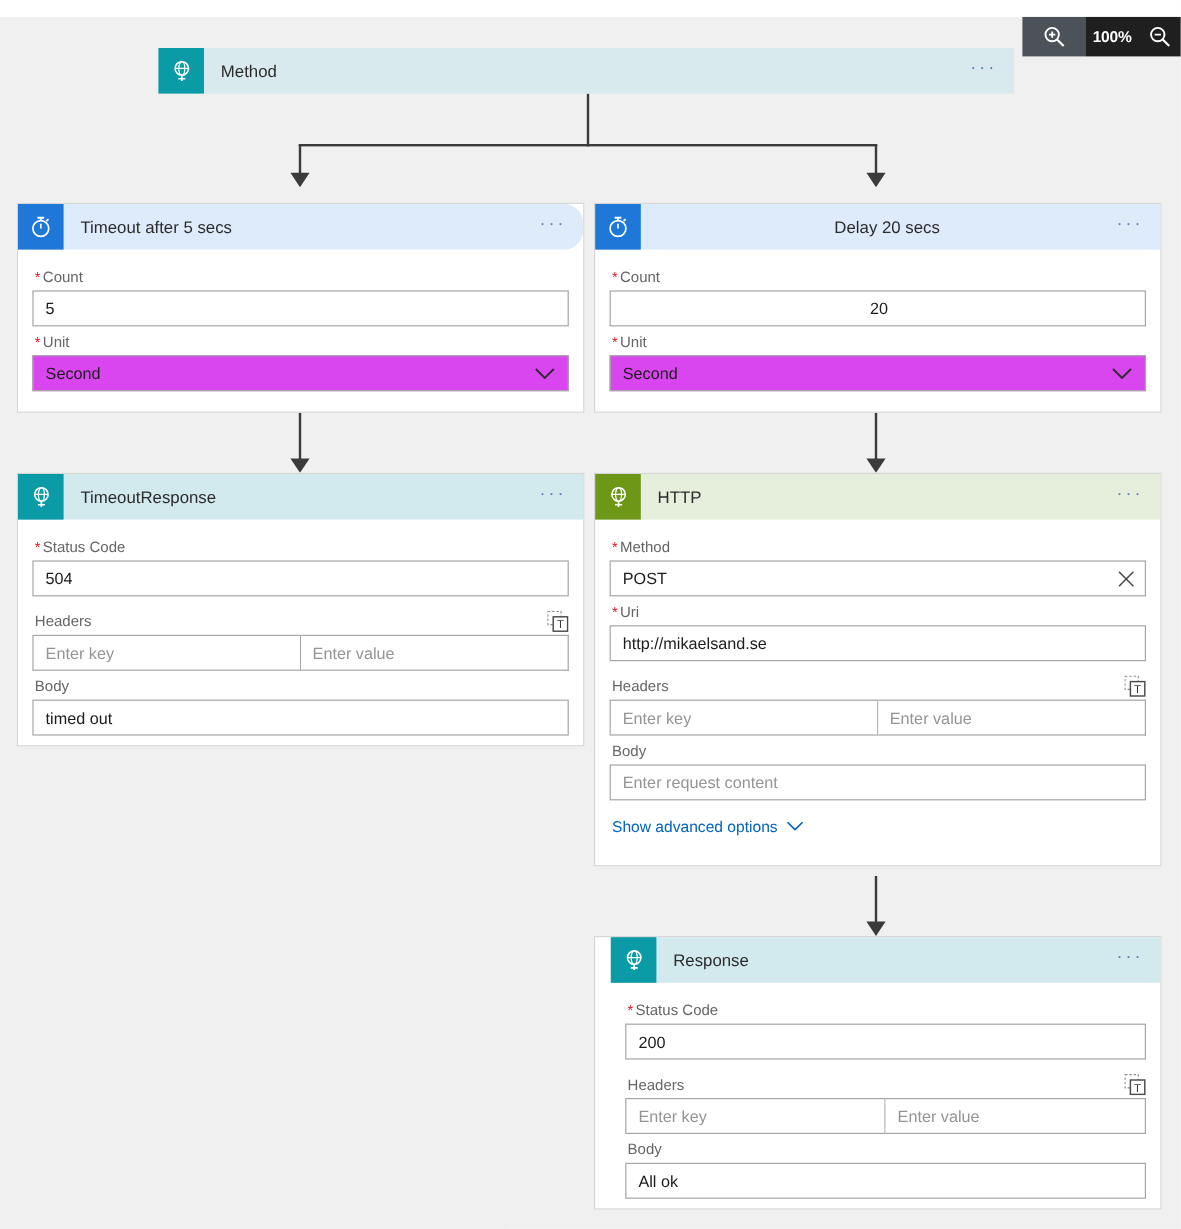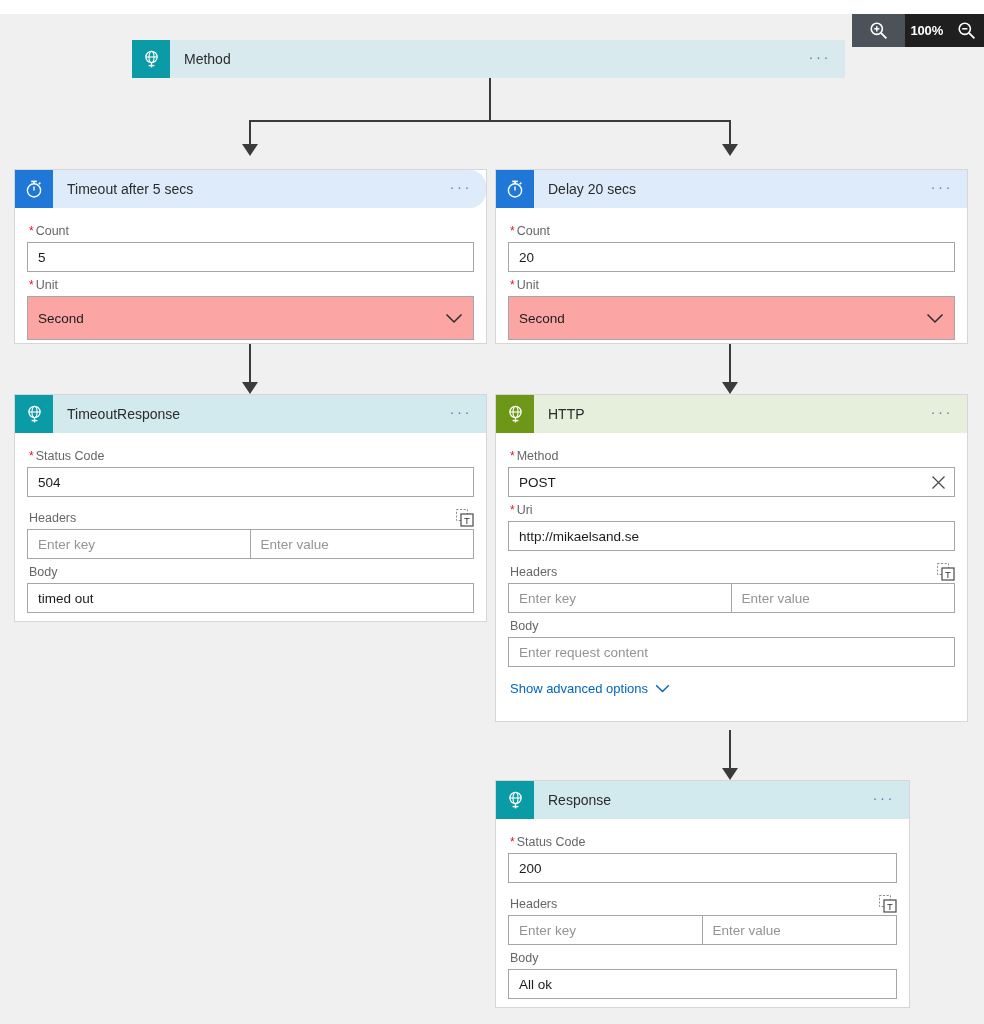--- a/index.html
+++ b/index.html
@@ -133,23 +133,23 @@
     display: flex;
     align-items: center;
     padding: 0 8px 0 10px;
     font-size: 13.5px;
     color: #1b1b1b;
     box-sizing: border-box;
   }
   .txt-input.placeholder { color: #949494; }
   .txt-input .val { flex: 1 1 auto; white-space: nowrap; overflow: hidden; }
   .select-input {
-    height: 44px;
+    height: 30px;
     border: 1px solid #a6a6a6;
-    background: #fca5a5;
+    background: #d946ef;
     display: flex;
     align-items: center;
     justify-content: space-between;
     padding: 0 10px 0 10px;
     font-size: 13.5px;
     color: #1b1b1b;
     box-sizing: border-box;
   }
   .headers-row {
     display: flex;
@@ -280,21 +280,21 @@
         <span>Second</span>
         <span>
           <svg class="chev" width="18" height="11" viewBox="0 0 18 11">
             <polyline points="1.5,1.5 9,9 16.5,1.5" fill="none" stroke="#2b2b2b" stroke-width="1.5"></polyline>
           </svg>
         </span>
       </div>
     </div>
   </div>
 
-  <div class="card" style="left:495px; top:155px; width:473px; height:175px;">
+  <div class="card" style="left:495px; top:155px; width:473px; height:175px;text-align:center;">
     <div class="card-header" style="background:#deebfb;">
       <div class="card-icon" style="background:#1f78d8;">
         <svg width="20" height="20" viewBox="0 0 20 20">
           <circle cx="10" cy="11.4" r="6.6" fill="none" stroke="#ffffff" stroke-width="1.4"></circle>
           <line x1="10" y1="11.4" x2="10" y2="7.4" stroke="#ffffff" stroke-width="1.4"></line>
           <line x1="10" y1="3.1" x2="10" y2="4.9" stroke="#ffffff" stroke-width="1.6"></line>
           <line x1="7.2" y1="2.4" x2="12.8" y2="2.4" stroke="#ffffff" stroke-width="1.6"></line>
           <line x1="14.6" y1="5.2" x2="16.4" y2="3.6" stroke="#ffffff" stroke-width="1.5"></line>
         </svg>
       </div>
@@ -446,21 +446,21 @@
         <span>Show advanced options</span>
         <span>
           <svg class="chev" width="15" height="9" viewBox="0 0 15 9">
             <polyline points="1.2,1.2 7.5,7.4 13.8,1.2" fill="none" stroke="#0064bf" stroke-width="1.4"></polyline>
           </svg>
         </span>
       </div>
     </div>
   </div>
 
-  <div class="card" style="left:495px; top:766px; width:415px; height:228px;">
+  <div class="card" style="left:495px; top:766px; width:473px; height:228px;padding-left:13px;">
     <div class="card-header" style="background:#d2eaee;">
       <div class="card-icon" style="background:#0b9ba6;">
         <svg width="21" height="21" viewBox="0 0 21 21">
           <circle cx="10.5" cy="8" r="5.6" fill="none" stroke="#ffffff" stroke-width="1.3"></circle>
           <ellipse cx="10.5" cy="8" rx="2.5" ry="5.6" fill="none" stroke="#ffffff" stroke-width="1.1"></ellipse>
           <line x1="4.9" y1="8" x2="16.1" y2="8" stroke="#ffffff" stroke-width="1.1"></line>
           <line x1="10.5" y1="13.6" x2="10.5" y2="18.4" stroke="#ffffff" stroke-width="1.4"></line>
           <line x1="7.6" y1="16.6" x2="13.4" y2="16.6" stroke="#ffffff" stroke-width="1.4"></line>
         </svg>
       </div>

